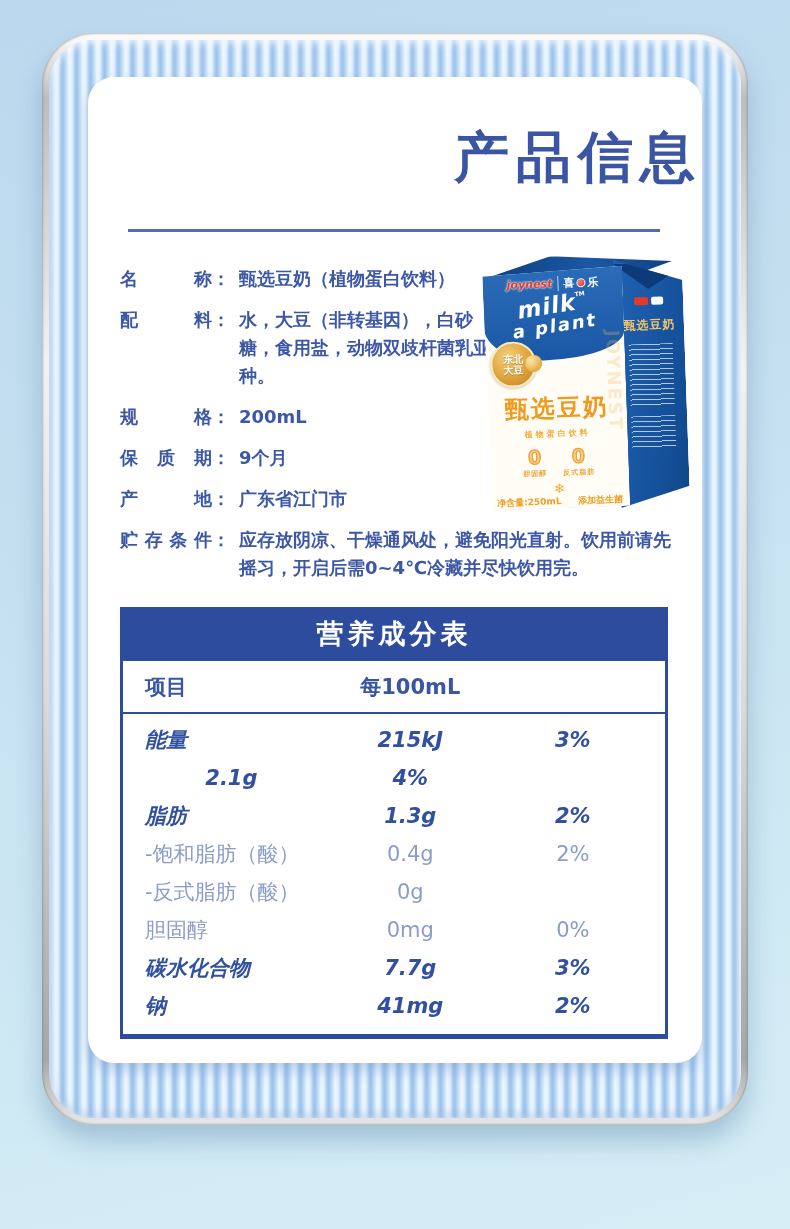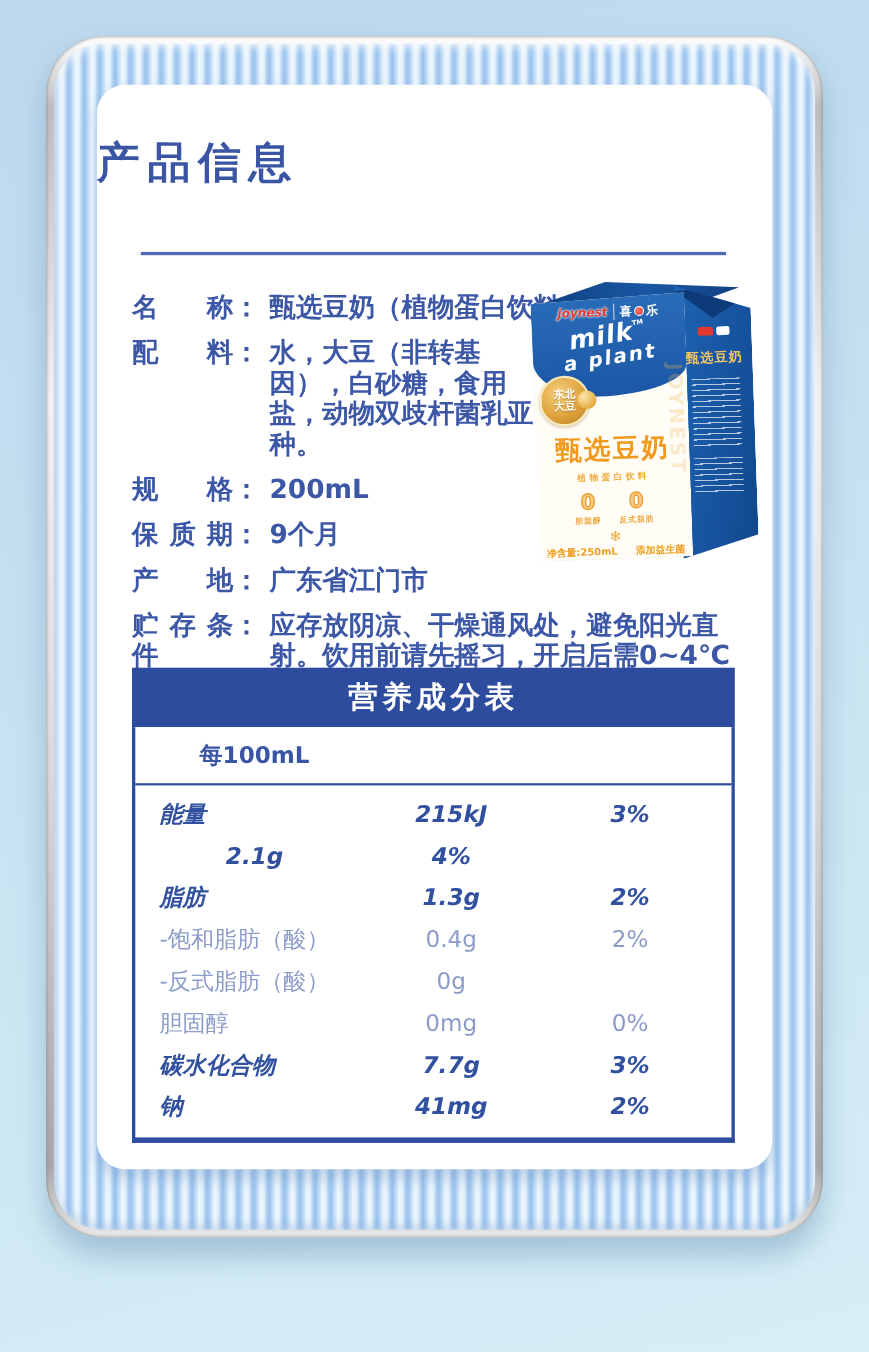--- a/index.html
+++ b/index.html
@@ -15,27 +15,27 @@
   .frame-stripes { width:100%; height:100%; border-radius:45px; overflow:hidden;
     background:repeating-linear-gradient(90deg,
       #9cc3ed 0px,#c2ddf6 3px,#eef7fe 6px,#e3f1fc 9px,#a9ccf0 12px,#9cc3ed 14px);
     box-shadow:inset 0 2px 8px rgba(255,255,255,.9), inset 0 -4px 8px rgba(110,150,200,.35); }
 
   
   .card { position:absolute; left:88px; top:77px; width:614px; height:986px;
     background:#ffffff; border-radius:26px;
     box-shadow:0 8px 14px rgba(115,150,200,.38); }
 
-  .page-title { position:absolute; top:44px; left:0; width:100%; text-align:left;
-    font-size:39px; font-weight:900; color:#3a55a4; letter-spacing:7px; }
+  .page-title { position:absolute; top:44px; left:0; width:100%; text-align:right;
+    font-size:55px; font-weight:900; color:#3a55a4; letter-spacing:7px; }
   .divider { position:absolute; top:152px; left:40px; width:532px; height:3px; background:#4f6cb2; }
 
   
   .details { position:absolute; top:188px; left:32px; width:556px;
-    font-size:24px; font-weight:600; color:#3c57a6; line-height:28px; }
+    font-size:18px; font-weight:600; color:#3c57a6; line-height:28px; }
   .detail-row { display:flex; align-items:flex-start; margin-bottom:13px; }
   .detail-label { width:92px; flex:none; text-align:justify; text-align-last:justify; }
   .detail-colon { flex:none; margin-right:9px; }
   .detail-value { flex:1; }
   .detail-value.narrow { max-width:262px; }
 
   
   .carton { position:absolute; left:398px; top:176px; width:206px; height:262px;
     transform:rotate(-2deg); }
   .carton-top { position:absolute; left:4px; top:2px; width:190px; height:30px;
@@ -203,20 +203,21 @@
           <span>净含量:250mL</span>
           <span>添加益生菌</span>
         </div>
       </div>
     </div>
 
     <div class="nutrition">
       <div class="nutri-titlebar">营养成分表</div>
       <div class="nutri-body">
         <div class="nutri-grid nutri-header">
+          <span class="c1">项目</span>
           <span class="c2">每100mL</span>
         </div>
         <div class="nutri-rows">
           <div class="nutri-grid nutri-row em">
             <span class="c1">能量</span>
             <span class="c2">215kJ</span>
             <span class="c3">3%</span>
           </div>
           <div class="nutri-grid nutri-row em">
             <span class="c2">2.1g</span>

